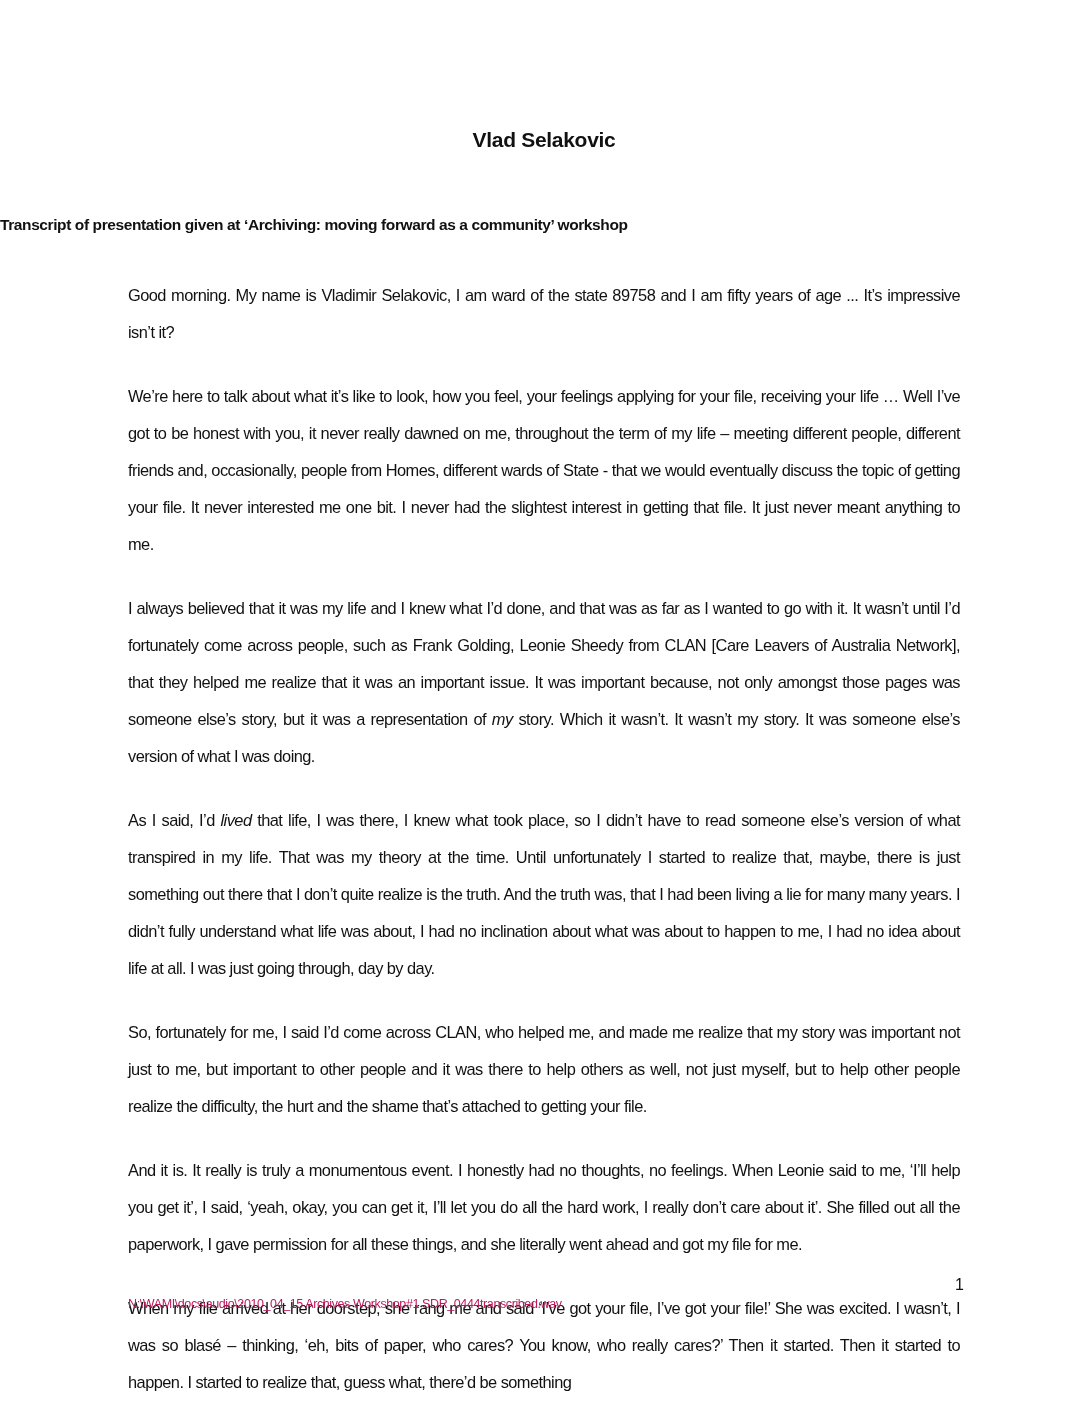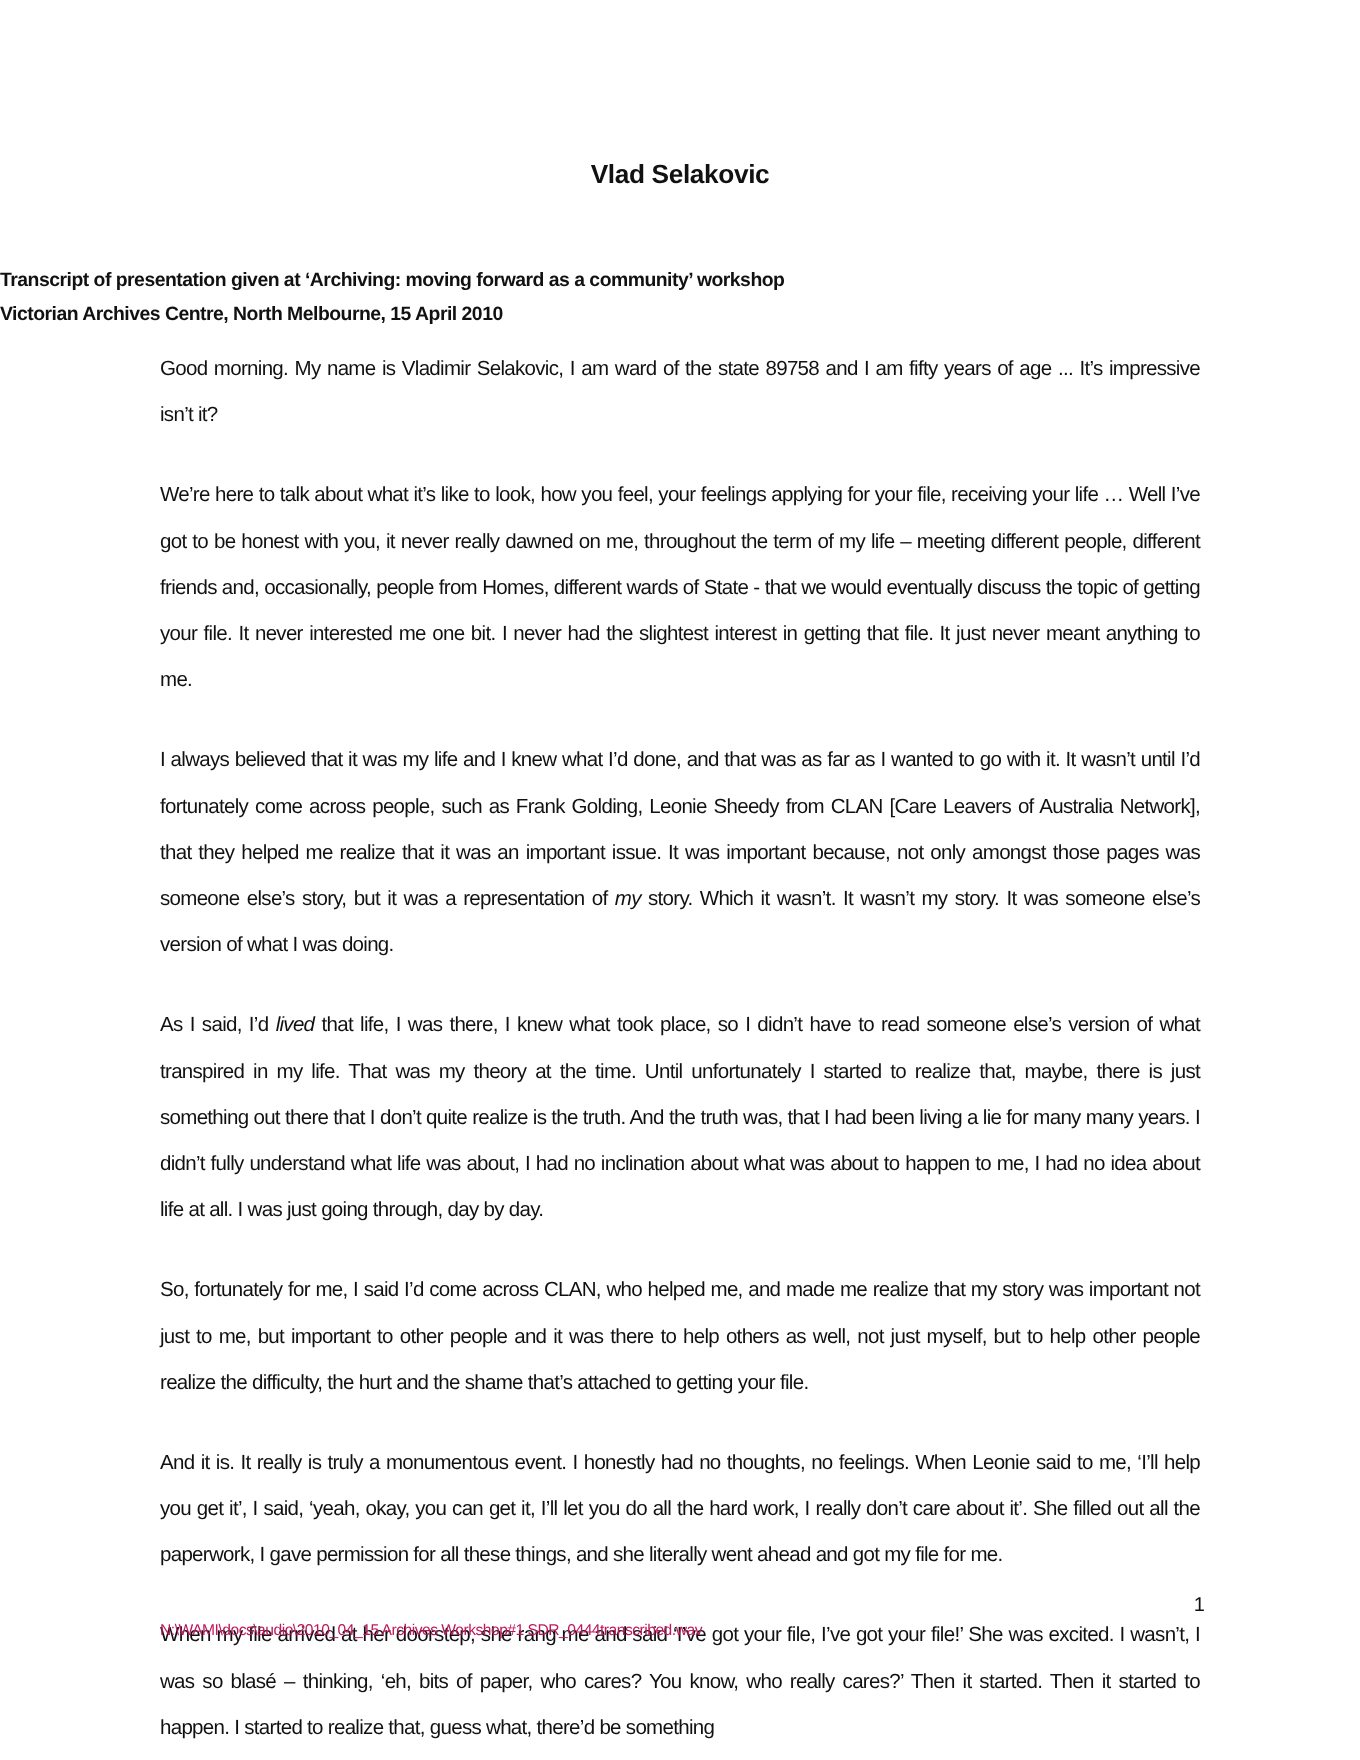--- a/index.html
+++ b/index.html
@@ -20,21 +20,20 @@
   em { }
 </style>
 </head>
 <body>
 
 <div class="page">
   <div class="title">Vlad Selakovic</div>
 
   <div class="subtitle">
     <div>Transcript of presentation given at ‘Archiving: moving forward as a community’ workshop</div>
-    <div>Victorian Archives Centre, North Melbourne, 15 April 2010</div>
   </div>
 
   <div class="body">
     <p class="para">Good morning. My name is Vladimir Selakovic, I am ward of the state 89758 and I am fifty years of age ... It’s impressive isn’t it?</p>
     <p class="para">We’re here to talk about what it’s like to look, how you feel, your feelings applying for your file, receiving your life … Well I’ve got to be honest with you, it never really dawned on me, throughout the term of my life – meeting different people, different friends and, occasionally, people from Homes, different wards of State - that we would eventually discuss the topic of getting your file. It never interested me one bit. I never had the slightest interest in getting that file. It just never meant anything to me.</p>
     <p class="para"><span>I always believed that it was my life and I knew what I’d done, and that was as far as I wanted to go with it. It wasn’t until I’d fortunately come across people, such as Frank Golding, Leonie Sheedy from CLAN [Care Leavers of Australia Network], that they helped me realize that it was an important issue. It was important because, not only amongst those pages was someone else’s story, but it was a representation of </span><em>my</em><span> story. Which it wasn’t. It wasn’t my story. It was someone else’s version of what I was doing.</span></p>
     <p class="para"><span>As I said, I’d </span><em>lived</em><span> that life, I was there, I knew what took place, so I didn’t have to read someone else’s version of what transpired in my life. That was my theory at the time. Until unfortunately I started to realize that, maybe, there is just something out there that I don’t quite realize is the truth. And the truth was, that I had been living a lie for many many years. I didn’t fully understand what life was about, I had no inclination about what was about to happen to me, I had no idea about life at all. I was just going through, day by day.</span></p>
     <p class="para">So, fortunately for me, I said I’d come across CLAN, who helped me, and made me realize that my story was important not just to me, but important to other people and it was there to help others as well, not just myself, but to help other people realize the difficulty, the hurt and the shame that’s attached to getting your file.</p>
     <p class="para">And it is. It really is truly a monumentous event. I honestly had no thoughts, no feelings. When Leonie said to me, ‘I’ll help you get it’, I said, ‘yeah, okay, you can get it, I’ll let you do all the hard work, I really don’t care about it’. She filled out all the paperwork, I gave permission for all these things, and she literally went ahead and got my file for me.</p>
     <p class="para last">When my file arrived at her doorstep, she rang me and said ‘I’ve got your file, I’ve got your file!’ She was excited. I wasn’t, I was so blasé – thinking, ‘eh, bits of paper, who cares? You know, who really cares?’ Then it started. Then it started to happen. I started to realize that, guess what, there’d be something</p>

